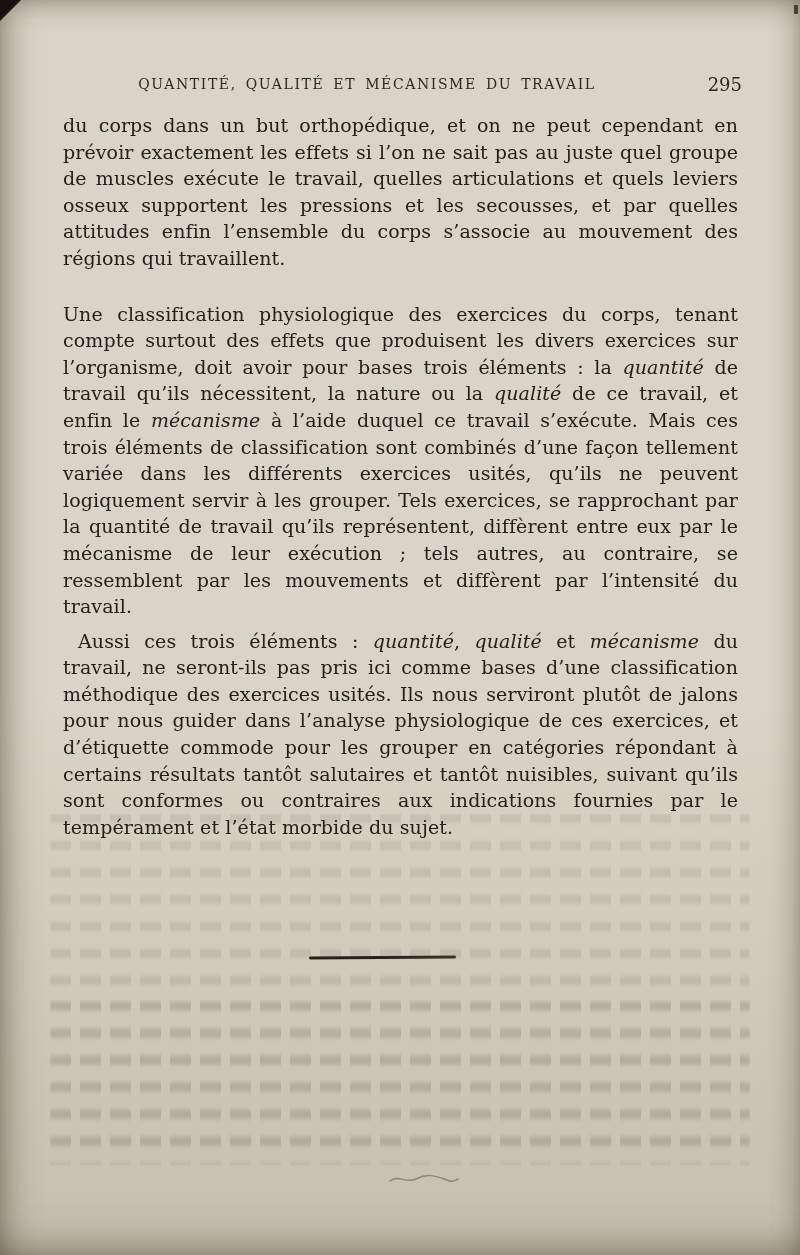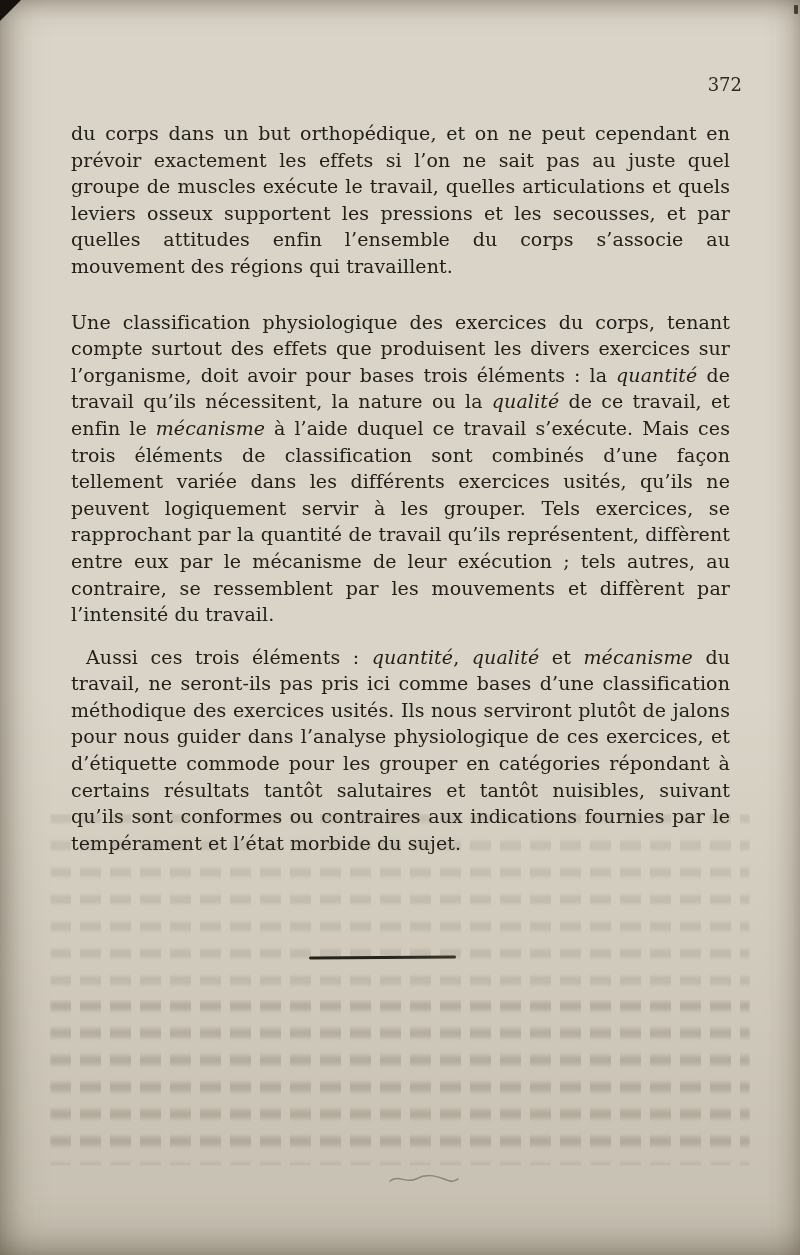--- a/index.html
+++ b/index.html
@@ -41,21 +41,21 @@
     color:#2c2820;white-space:nowrap;
   }
   .page-number{
     position:absolute;right:2px;top:-2px;font-size:18px;color:#2c2820;
   }
   .body-text{
     position:absolute;top:104px;left:55px;width:691px;z-index:3;
     font-size:19px;line-height:26.6px;text-align:justify;
     letter-spacing:.1px;
   }
-  .body-text p{margin:16px;}
+  .body-text p{margin:8px;}
   .body-text p.spaced{margin-top:29px;}
   .body-text p.indented{text-indent:15px;}
   .body-text i{}
   .bleedthrough{
     position:absolute;left:50px;top:814px;width:700px;height:352px;z-index:1;
     background:repeating-linear-gradient(180deg,
       rgba(74,66,50,0.22) 0 9px, transparent 9px 27px);
     -webkit-mask-image:repeating-linear-gradient(90deg,#000 0 21px,transparent 21px 30px);
     mask-image:repeating-linear-gradient(90deg,#000 0 21px,transparent 21px 30px);
     filter:blur(1.7px);
@@ -76,21 +76,22 @@
 </style>
 </head>
 <body>
 
 <div class="page">
 
   <div class="corner-mark"></div>
   <div class="edge-nick"></div>
 
   <div class="running-header">
-    <div class="page-number">372</div>
+    <div class="running-title">QUANTITÉ, QUALITÉ ET MÉCANISME DU TRAVAIL</div>
+    <div class="page-number">295</div>
   </div>
 
   <div class="body-text">
     <p><span>du corps dans un but orthopédique, et on ne peut cependant en prévoir exactement les effets si l’on ne sait pas au juste quel groupe de muscles exécute le travail, quelles articulations et quels leviers osseux supportent les pressions et les secousses, et par quelles attitudes enfin l’ensemble du corps s’associe au mouvement des régions qui travaillent.</span></p>
     <p class="spaced"><span>Une classification physiologique des exercices du corps, tenant compte surtout des effets que produisent les divers exercices sur l’organisme, doit avoir pour bases trois éléments : la </span><i>quantité</i><span> de travail qu’ils nécessitent, la nature ou la </span><i>qualité</i><span> de ce travail, et enfin le </span><i>mécanisme</i><span> à l’aide duquel ce travail s’exécute. Mais ces trois éléments de classification sont combinés d’une façon tellement variée dans les différents exercices usités, qu’ils ne peuvent logiquement servir à les grouper. Tels exercices, se rapprochant par la quantité de travail qu’ils représentent, diffèrent entre eux par le mécanisme de leur exécution ; tels autres, au contraire, se ressemblent par les mouvements et diffèrent par l’intensité du travail.</span></p>
     <p class="indented"><span>Aussi ces trois éléments : </span><i>quantité</i><span>, </span><i>qualité</i><span> et </span><i>mécanisme</i><span> du travail, ne seront-ils pas pris ici comme bases d’une classification méthodique des exercices usités. Ils nous serviront plutôt de jalons pour nous guider dans l’analyse physiologique de ces exercices, et d’étiquette commode pour les grouper en catégories répondant à certains résultats tantôt salutaires et tantôt nuisibles, suivant qu’ils sont conformes ou contraires aux indications fournies par le tempérament et l’état morbide du sujet.</span></p>
   </div>
 
   <div class="bleedthrough"></div>
   <div class="bleedthrough bleedthrough-lower"></div>

